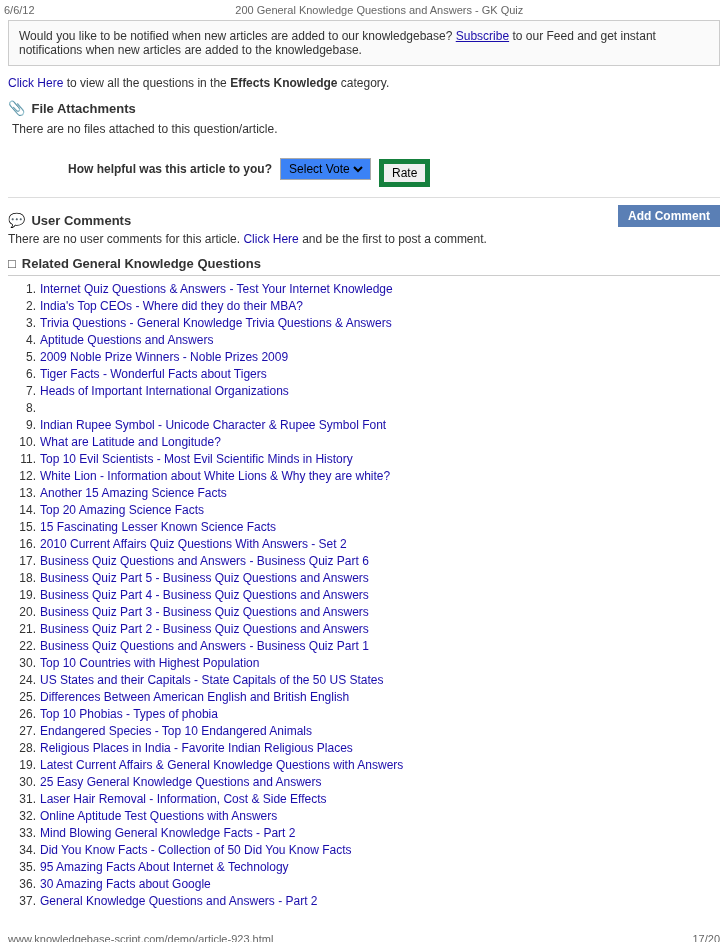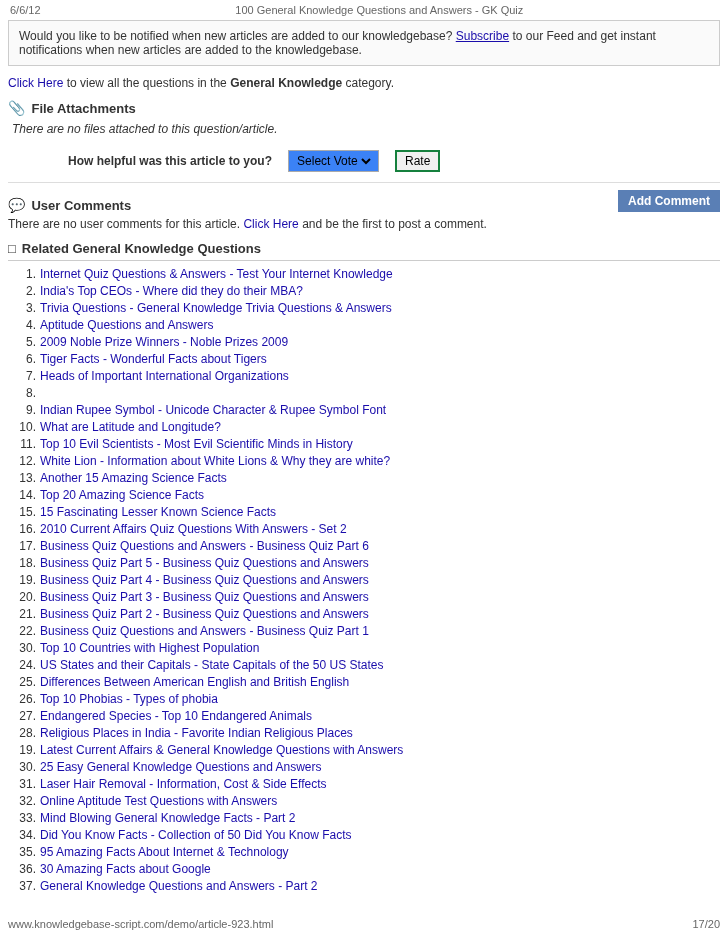--- a/index.html
+++ b/index.html
@@ -6,21 +6,21 @@
     body {
       font-family: Arial, sans-serif;
       font-size: 12px;
       color: #333;
       background: #fff;
     }
     #top-bar {
       display: flex;
       justify-content: space-between;
       align-items: center;
-      padding: 4px 10px;
+      padding: 4px 4px;
       font-size: 11px;
       color: #666;
     }
     #main-content {
       padding: 0 8px;
     }
     .notification-box {
       border: 1px solid #ccc;
       padding: 8px 10px;
       font-size: 12px;
@@ -52,51 +52,51 @@
     .section-header .icon {
       font-size: 14px;
       color: #555;
     }
     .file-attachments-section {
       margin-bottom: 14px;
     }
     .file-attachments-section p {
       font-size: 12px;
       margin-left: 4px;
-      font-style: italic;
     }
     .helpful-row {
       display: flex;
       align-items: center;
-      gap: 16px;
+      gap: 8px;
       margin: 10px 0 10px 60px;
       font-size: 12px;
     }
     .helpful-label { font-weight: bold; }
     .select-vote {
       border: 1px solid #aaa;
       padding: 2px 4px;
       font-size: 12px;
       background: #3b82f6;
       display: flex;
       align-items: center;
       gap: 2px;
     }
     .select-vote select {
       border: none;
       background: transparent;
       font-size: 12px;
       outline: none;
     }
     .rate-btn {
-      border: 2px solid #15803d;
+      border: 5px solid #15803d;
       background: #f0f0f0;
       padding: 2px 8px;
       font-size: 12px;
       cursor: pointer;
+      margin-top: 9px;
     }
     .user-comments-section {
       margin-bottom: 10px;
     }
     .user-comments-header {
       display: flex;
       justify-content: space-between;
       align-items: center;
       margin-bottom: 4px;
     }
@@ -161,36 +161,36 @@
       border: none;
       border-top: 1px solid #ddd;
       margin: 6px 0;
     }
   </style>
 </head>
 <body>
 
 <div id="top-bar">
   <span>6/6/12</span>
-  <span>100 General Knowledge Questions and Answers - GK Quiz</span>
+  <span>200 General Knowledge Questions and Answers - GK Quiz</span>
   <span></span>
 </div>
 
 <div id="main-content">
 
   <div class="notification-box">
     <span>Would you like to be notified when new articles are added to our knowledgebase?</span>
     <a>Subscribe</a>
     <span>to our Feed and get instant notifications when new articles are added to the knowledgebase.</span>
   </div>
 
   <div class="click-here-line">
     <a>Click Here</a>
     <span> to view all the questions in the </span>
-    <strong>General Knowledge</strong>
+    <strong>Effects Knowledge</strong>
     <span> category.</span>
   </div>
 
   <div class="file-attachments-section">
     <div class="section-header">
       <span class="icon">📎</span>
       <span>File Attachments</span>
     </div>
     <p>There are no files attached to this question/article.</p>
   </div>

